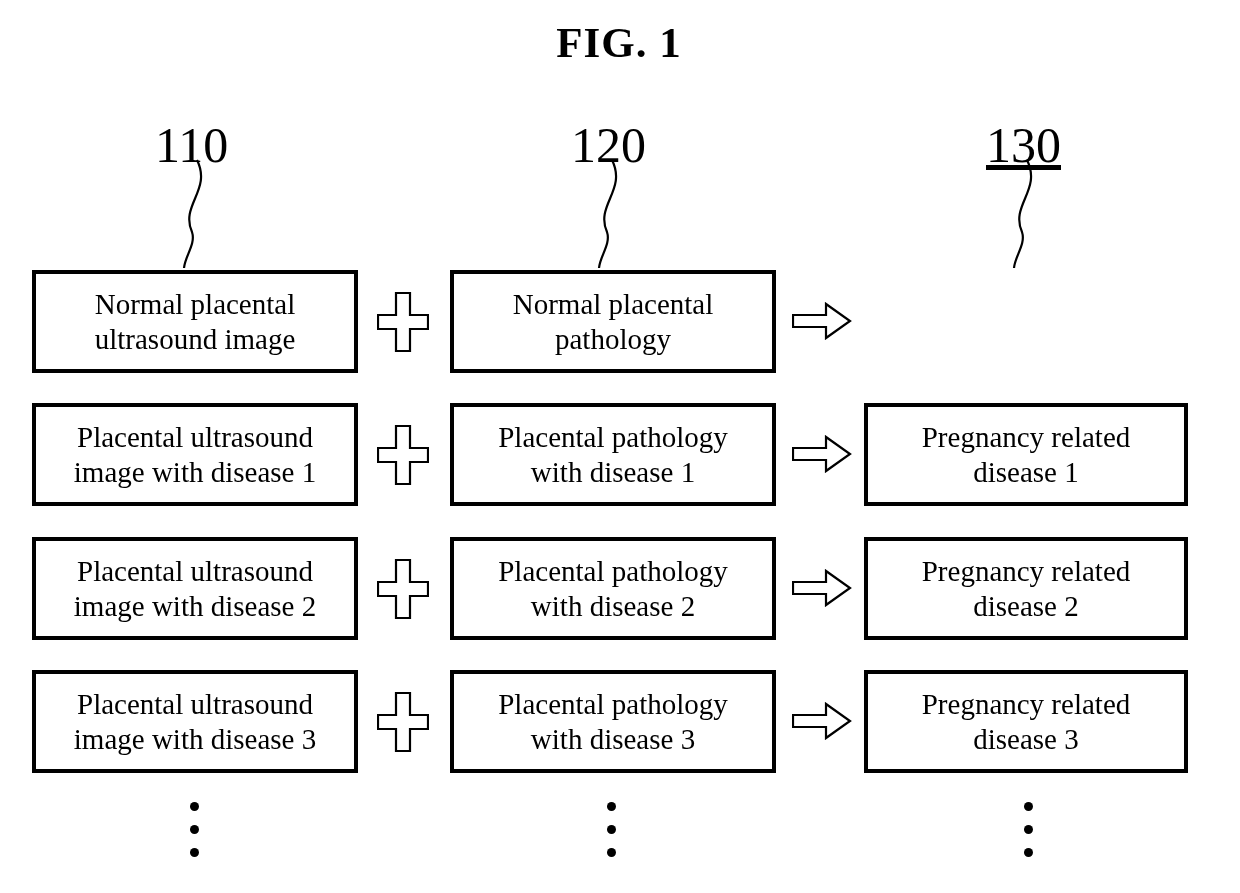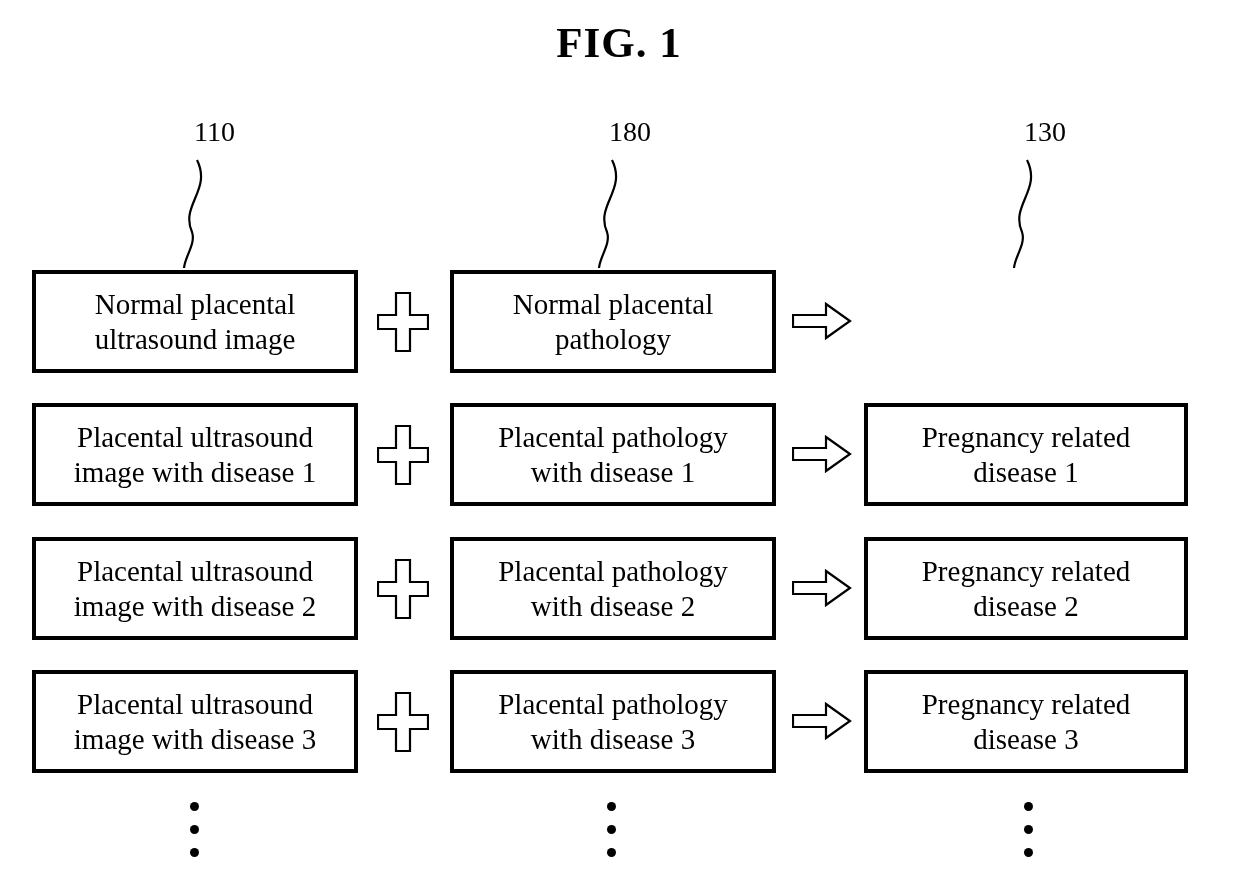--- a/index.html
+++ b/index.html
@@ -16,26 +16,26 @@
     top: 18px; left: 12px; width: 1214px;
     text-align: center;
     font-size: 43px;
     font-weight: bold;
     letter-spacing: 1px;
   }
   .ref-label {
     position: absolute;
     top: 116px;
     width: 80px;
-    text-align: right;
-    font-size: 28px;
+    text-align: left;
+    font-size: 50px;
   }
   .ref-110 { left: 155px; }
   .ref-120 { left: 571px; }
-  .ref-130 { left: 986px; }
+  .ref-130 { left: 986px; text-decoration: underline; }
   .leader-layer {
     position: absolute; top: 0; left: 0;
     width: 1240px; height: 893px;
     pointer-events: none;
   }
   .row {
     position: absolute;
     left: 0; width: 1240px; height: 103px;
   }
   .row-0 { top: 270px; }
@@ -80,21 +80,21 @@
   }
 </style>
 </head>
 <body>
 
 <div>
 
   <div class="title">FIG. 1</div>
 
   <div class="ref-label ref-110">110</div>
-  <div class="ref-label ref-120">180</div>
+  <div class="ref-label ref-120">120</div>
   <div class="ref-label ref-130">130</div>
 
   <svg class="leader-layer" viewBox="0 0 1240 893" xmlns="http://www.w3.org/2000/svg">
     <path d="M197,160 c15,30 -17,45 -5,72 c4,12 -7,24 -8,36" fill="none" stroke="#000" stroke-width="2.2"></path>
     <path d="M612,160 c15,30 -17,45 -5,72 c4,12 -7,24 -8,36" fill="none" stroke="#000" stroke-width="2.2"></path>
     <path d="M1027,160 c15,30 -17,45 -5,72 c4,12 -7,24 -8,36" fill="none" stroke="#000" stroke-width="2.2"></path>
   </svg>
 
   <div class="row row-0">
     <div class="box col-ultrasound">Normal placental

